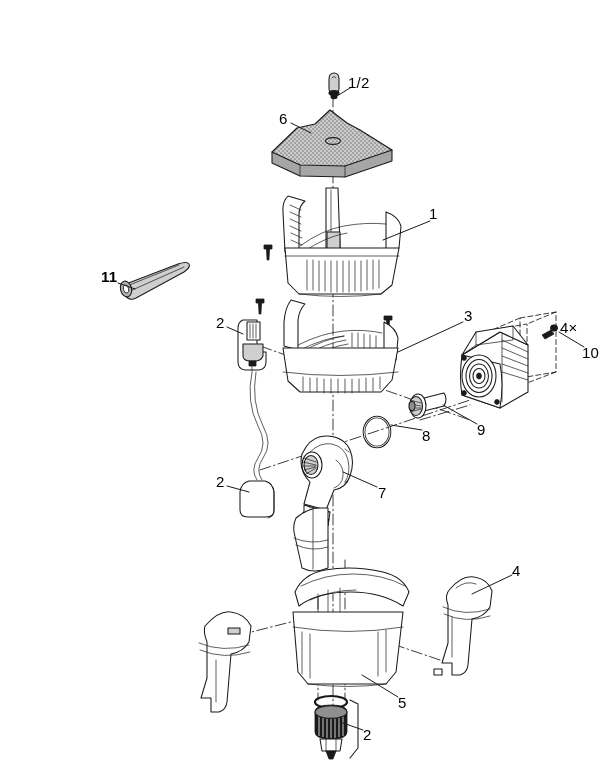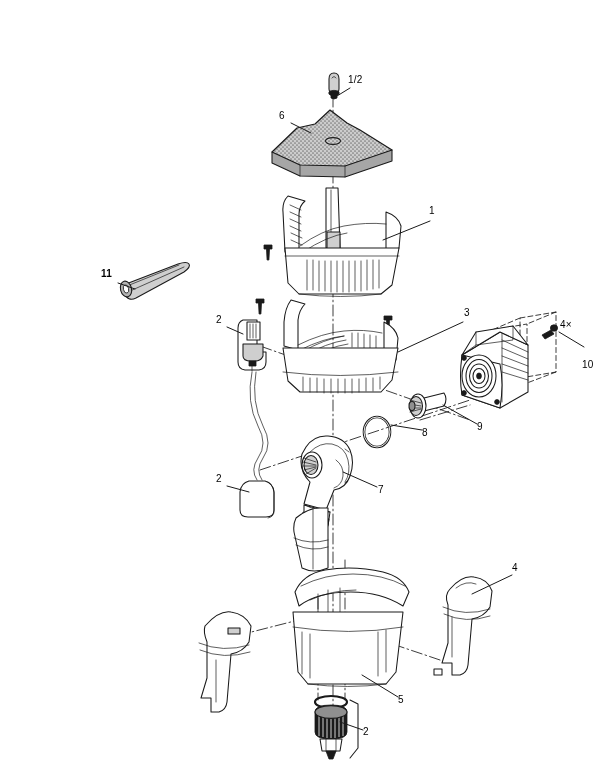--- a/index.html
+++ b/index.html
@@ -9,21 +9,21 @@
   .ln{fill:none;stroke:#1a1a1a;stroke-width:1.05;stroke-linecap:round;stroke-linejoin:round;}
   .lnT{fill:none;stroke:#1a1a1a;stroke-width:0.7;stroke-linecap:round;stroke-linejoin:round;}
   .fillW{fill:#ffffff;stroke:#1a1a1a;stroke-width:1.05;stroke-linejoin:round;stroke-linecap:round;}
   .fillD{fill:#1a1a1a;stroke:#1a1a1a;stroke-width:0.8;}
   .fillGL{fill:#cfcfcf;stroke:#1a1a1a;stroke-width:1.05;stroke-linejoin:round;}
   .fillGM{fill:#b3b3b3;stroke:#1a1a1a;stroke-width:1.05;stroke-linejoin:round;}
   .fillGD{fill:#8f8f8f;stroke:#1a1a1a;stroke-width:1.05;stroke-linejoin:round;}
   .leader{fill:none;stroke:#1a1a1a;stroke-width:1.0;stroke-linecap:round;}
   .axis{fill:none;stroke:#1a1a1a;stroke-width:0.85;stroke-dasharray:11 3.2 1.6 3.2;stroke-linecap:round;}
   .axisf{fill:none;stroke:#1a1a1a;stroke-width:0.85;stroke-dasharray:5 3;stroke-linecap:round;}
-  .lbl{position:absolute;font-family:"Liberation Sans",sans-serif;font-size:10px;color:#000;
+  .lbl{position:absolute;font-family:"Liberation Sans",sans-serif;font-size:15px;color:#000;
        white-space:nowrap;line-height:1;letter-spacing:0.2px;}
 </style>
 </head>
 <body>
 
 <div id="diagram-root">
 
 <svg class="sheet" viewBox="0 0 600 764">
 
   <g>
@@ -286,21 +286,21 @@
   </g>
 </svg>
 
 <div class="lbl" style="left:348px;top:75px;">1/2</div>
 <div class="lbl" style="left:279px;top:111px;">6</div>
 <div class="lbl" style="left:429px;top:206px;">1</div>
 <div class="lbl" style="left:101px;top:269px;font-weight:bold;">11</div>
 <div class="lbl" style="left:216px;top:315px;">2</div>
 <div class="lbl" style="left:464px;top:308px;">3</div>
 <div class="lbl" style="left:560px;top:320px;">4×</div>
-<div class="lbl" style="left:582px;top:360px;">10</div>
+<div class="lbl" style="left:582px;top:345px;">10</div>
 <div class="lbl" style="left:477px;top:422px;">9</div>
 <div class="lbl" style="left:422px;top:428px;">8</div>
 <div class="lbl" style="left:378px;top:485px;">7</div>
 <div class="lbl" style="left:216px;top:474px;">2</div>
 <div class="lbl" style="left:512px;top:563px;">4</div>
 <div class="lbl" style="left:398px;top:695px;">5</div>
 <div class="lbl" style="left:363px;top:727px;">2</div>
 
 </div>
 

